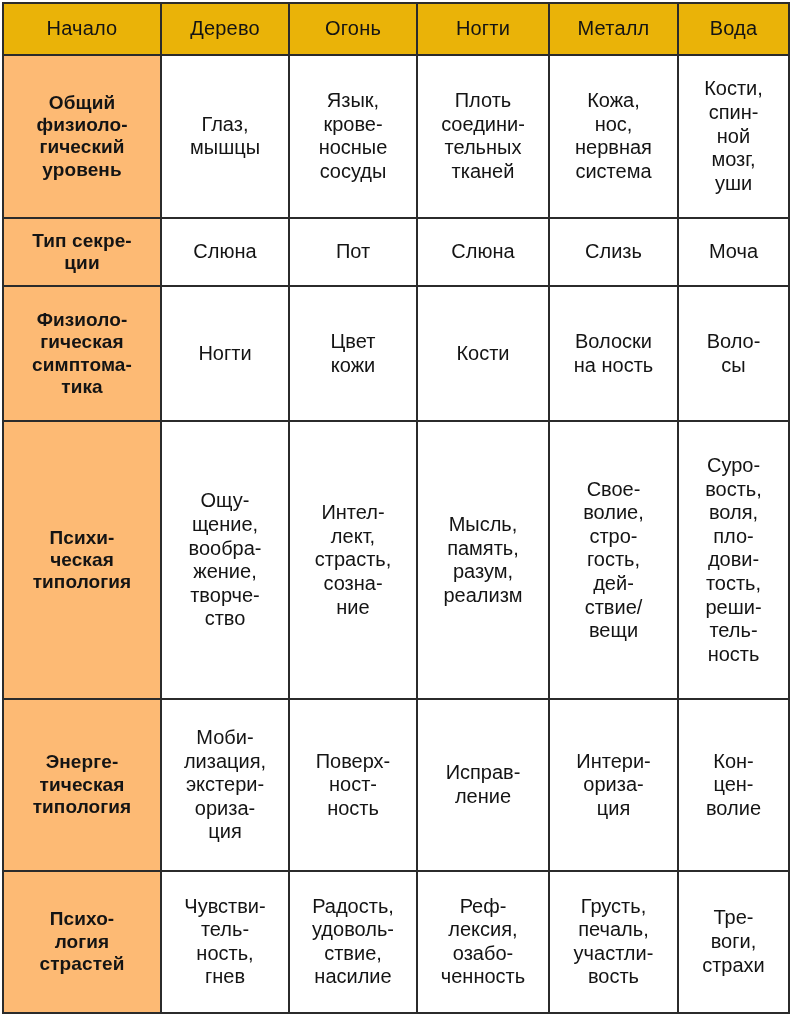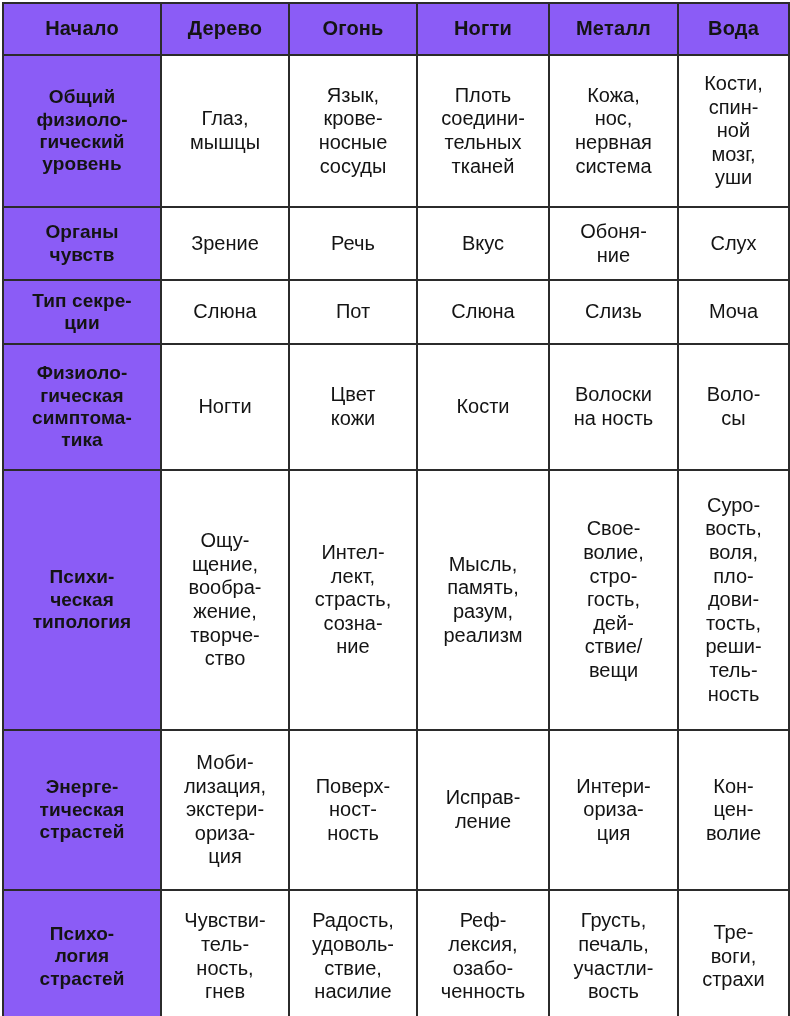--- a/index.html
+++ b/index.html
@@ -44,30 +44,30 @@
     padding: 2px 3px;
     line-height: 1.18;
     color: #141414;
     word-break: normal;
     overflow-wrap: normal;
     hyphens: none;
   }
 
   
   table.wuxing thead th {
-    background: #8b5cf6;
-    font-weight: bold;
+    background: #eab308;
+    font-weight: normal;
     font-size: 20px;
     letter-spacing: 0.2px;
     height: 46px;
   }
 
   
   table.wuxing tbody th.rowhead {
-    background: #8b5cf6;
+    background: #fdba74;
     font-weight: bold;
     font-size: 19px;
     letter-spacing: 0.1px;
   }
 
   
   table.wuxing tbody td.cell {
     background: #ffffff;
     font-weight: normal;
     font-size: 20px;
@@ -153,42 +153,20 @@
           </td>
         <td class="cell">
             <span class="lines">Кости,
 спин-
 ной
 мозг,
 уши</span>
           </td>
       </tr>
 
-      <tr class="r1">
-        <th class="rowhead">
-            <span class="lines">Органы
-чувств</span>
-          </th>
-        <td class="cell">
-            <span class="lines">Зрение</span>
-          </td>
-        <td class="cell">
-            <span class="lines">Речь</span>
-          </td>
-        <td class="cell">
-            <span class="lines">Вкус</span>
-          </td>
-        <td class="cell">
-            <span class="lines">Обоня-
-ние</span>
-          </td>
-        <td class="cell">
-            <span class="lines">Слух</span>
-          </td>
-      </tr>
 
       <tr class="r2">
         <th class="rowhead">
             <span class="lines">Тип секре-
 ции</span>
           </th>
         <td class="cell">
             <span class="lines">Слюна</span>
           </td>
         <td class="cell">
@@ -278,21 +256,21 @@
 реши-
 тель-
 ность</span>
           </td>
       </tr>
 
       <tr class="r5">
         <th class="rowhead">
             <span class="lines">Энерге-
 тическая
-страстей</span>
+типология</span>
           </th>
         <td class="cell">
             <span class="lines">Моби-
 лизация,
 экстери-
 ориза-
 ция</span>
           </td>
         <td class="cell">
             <span class="lines">Поверх-

